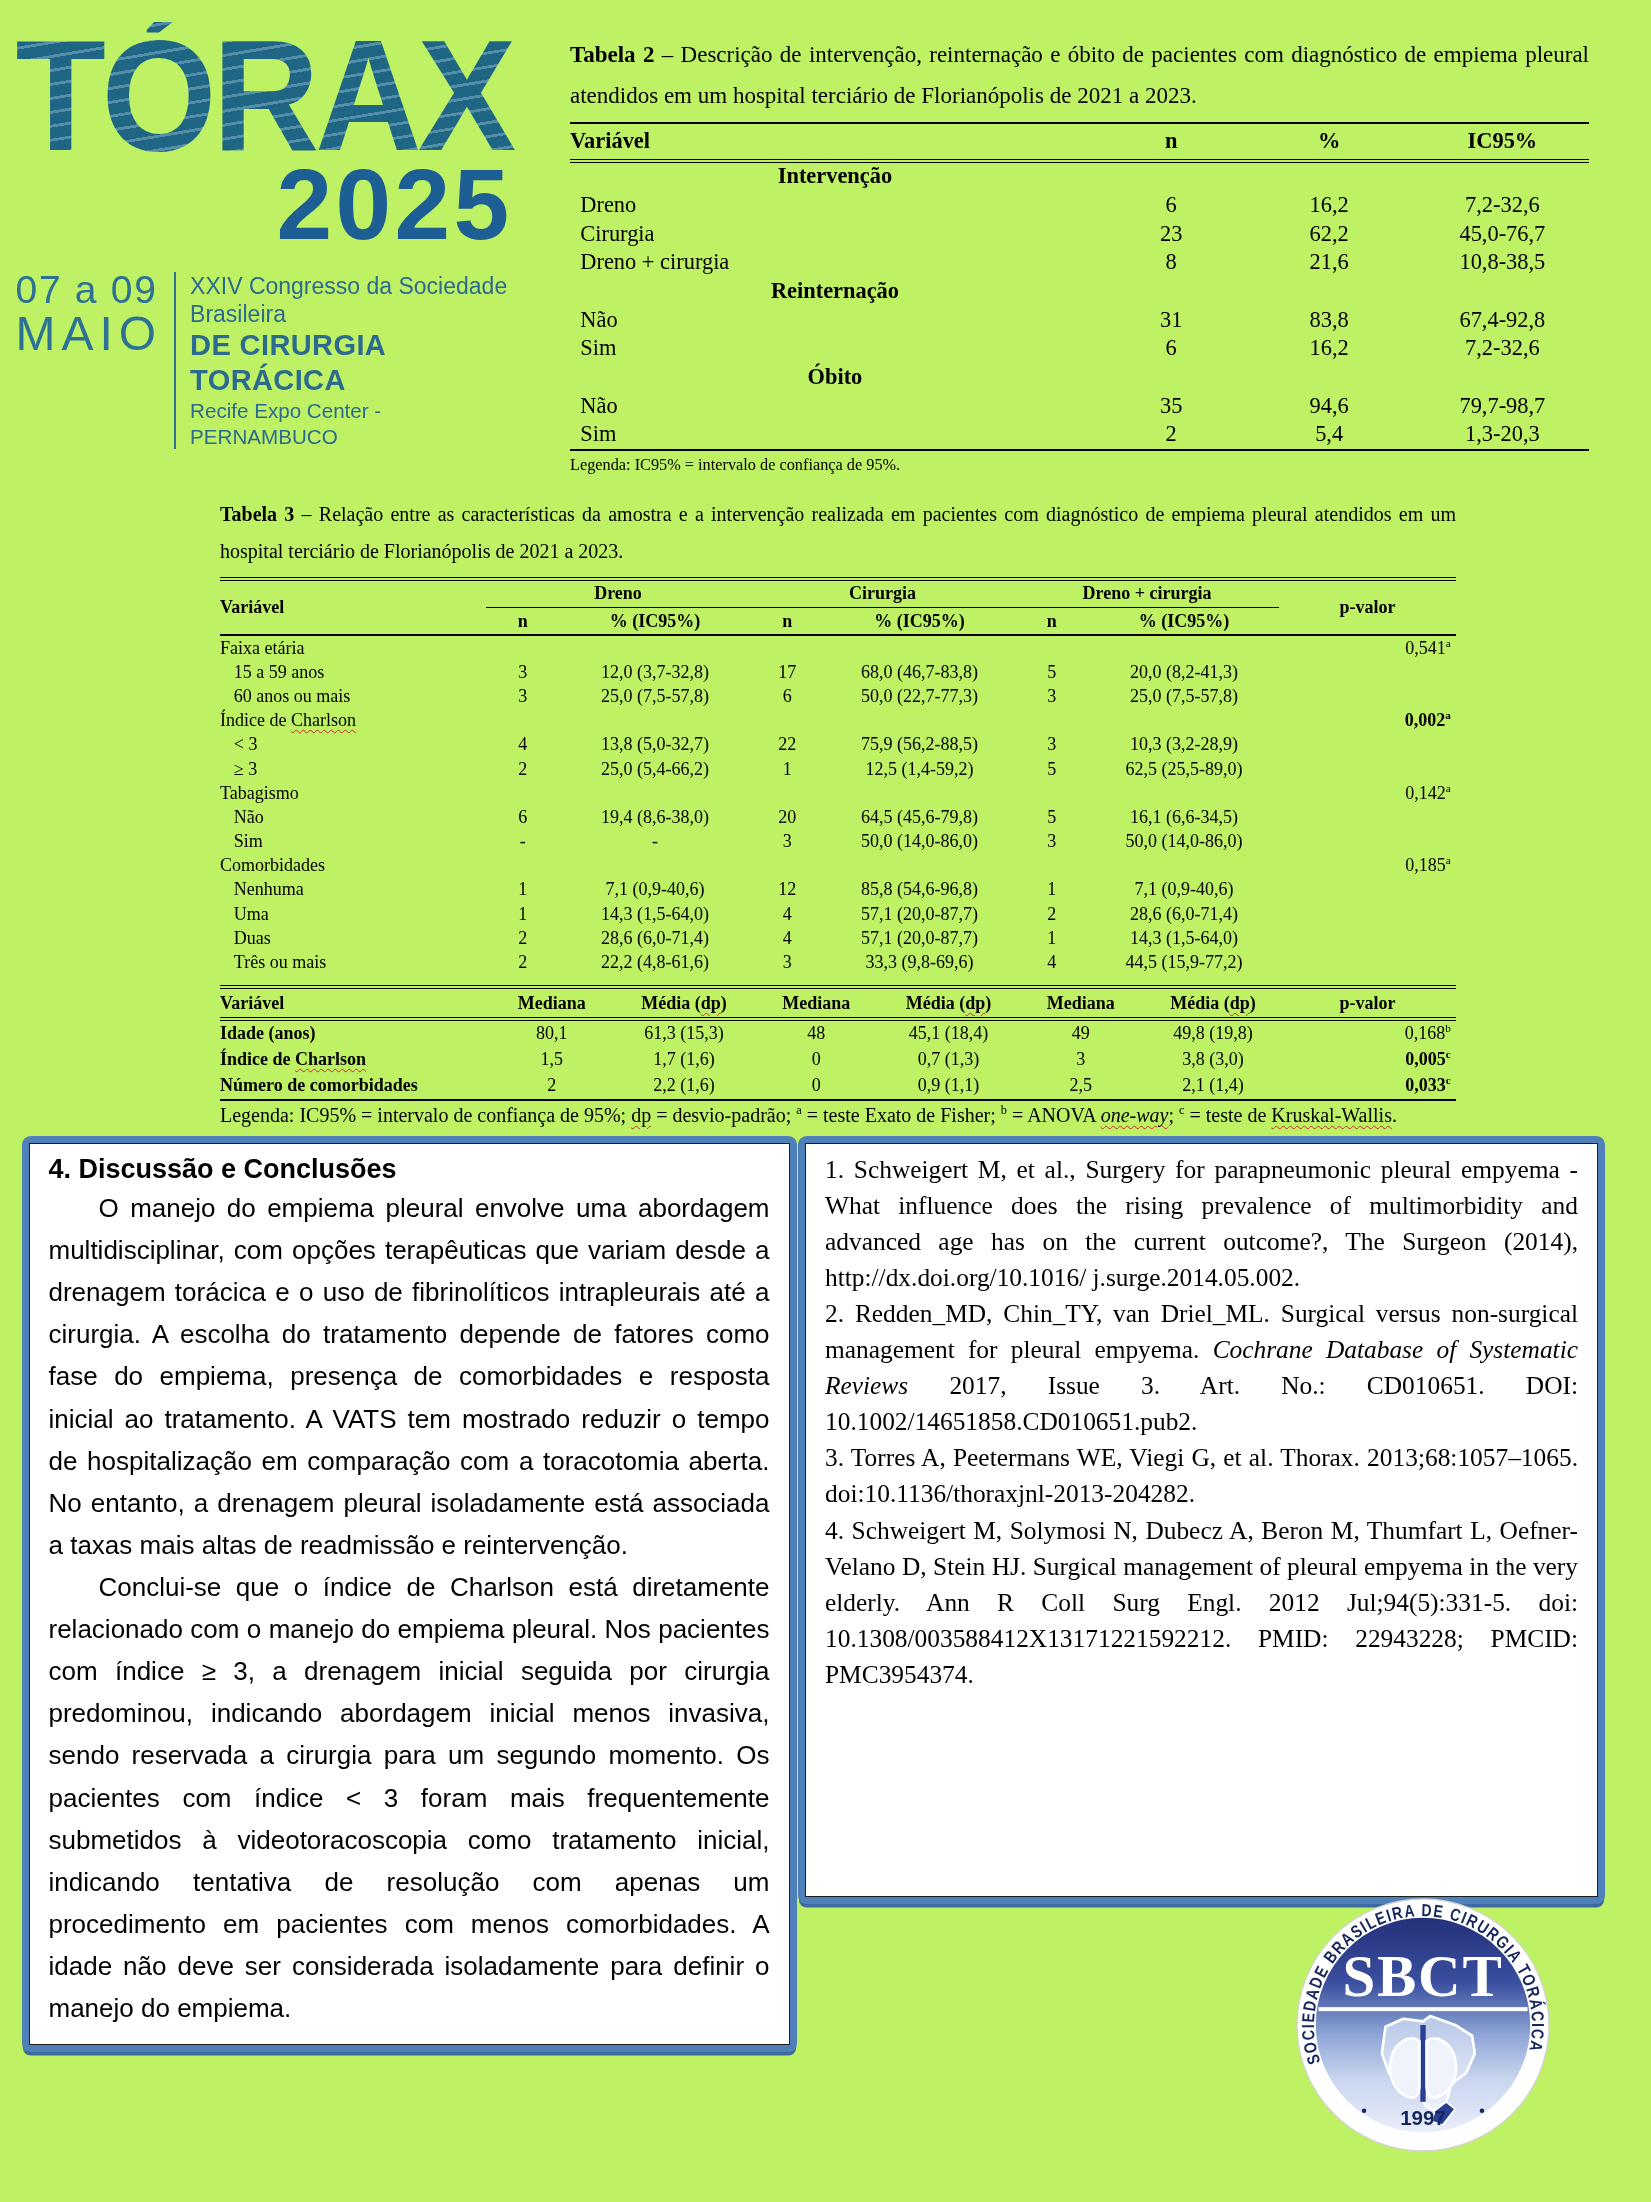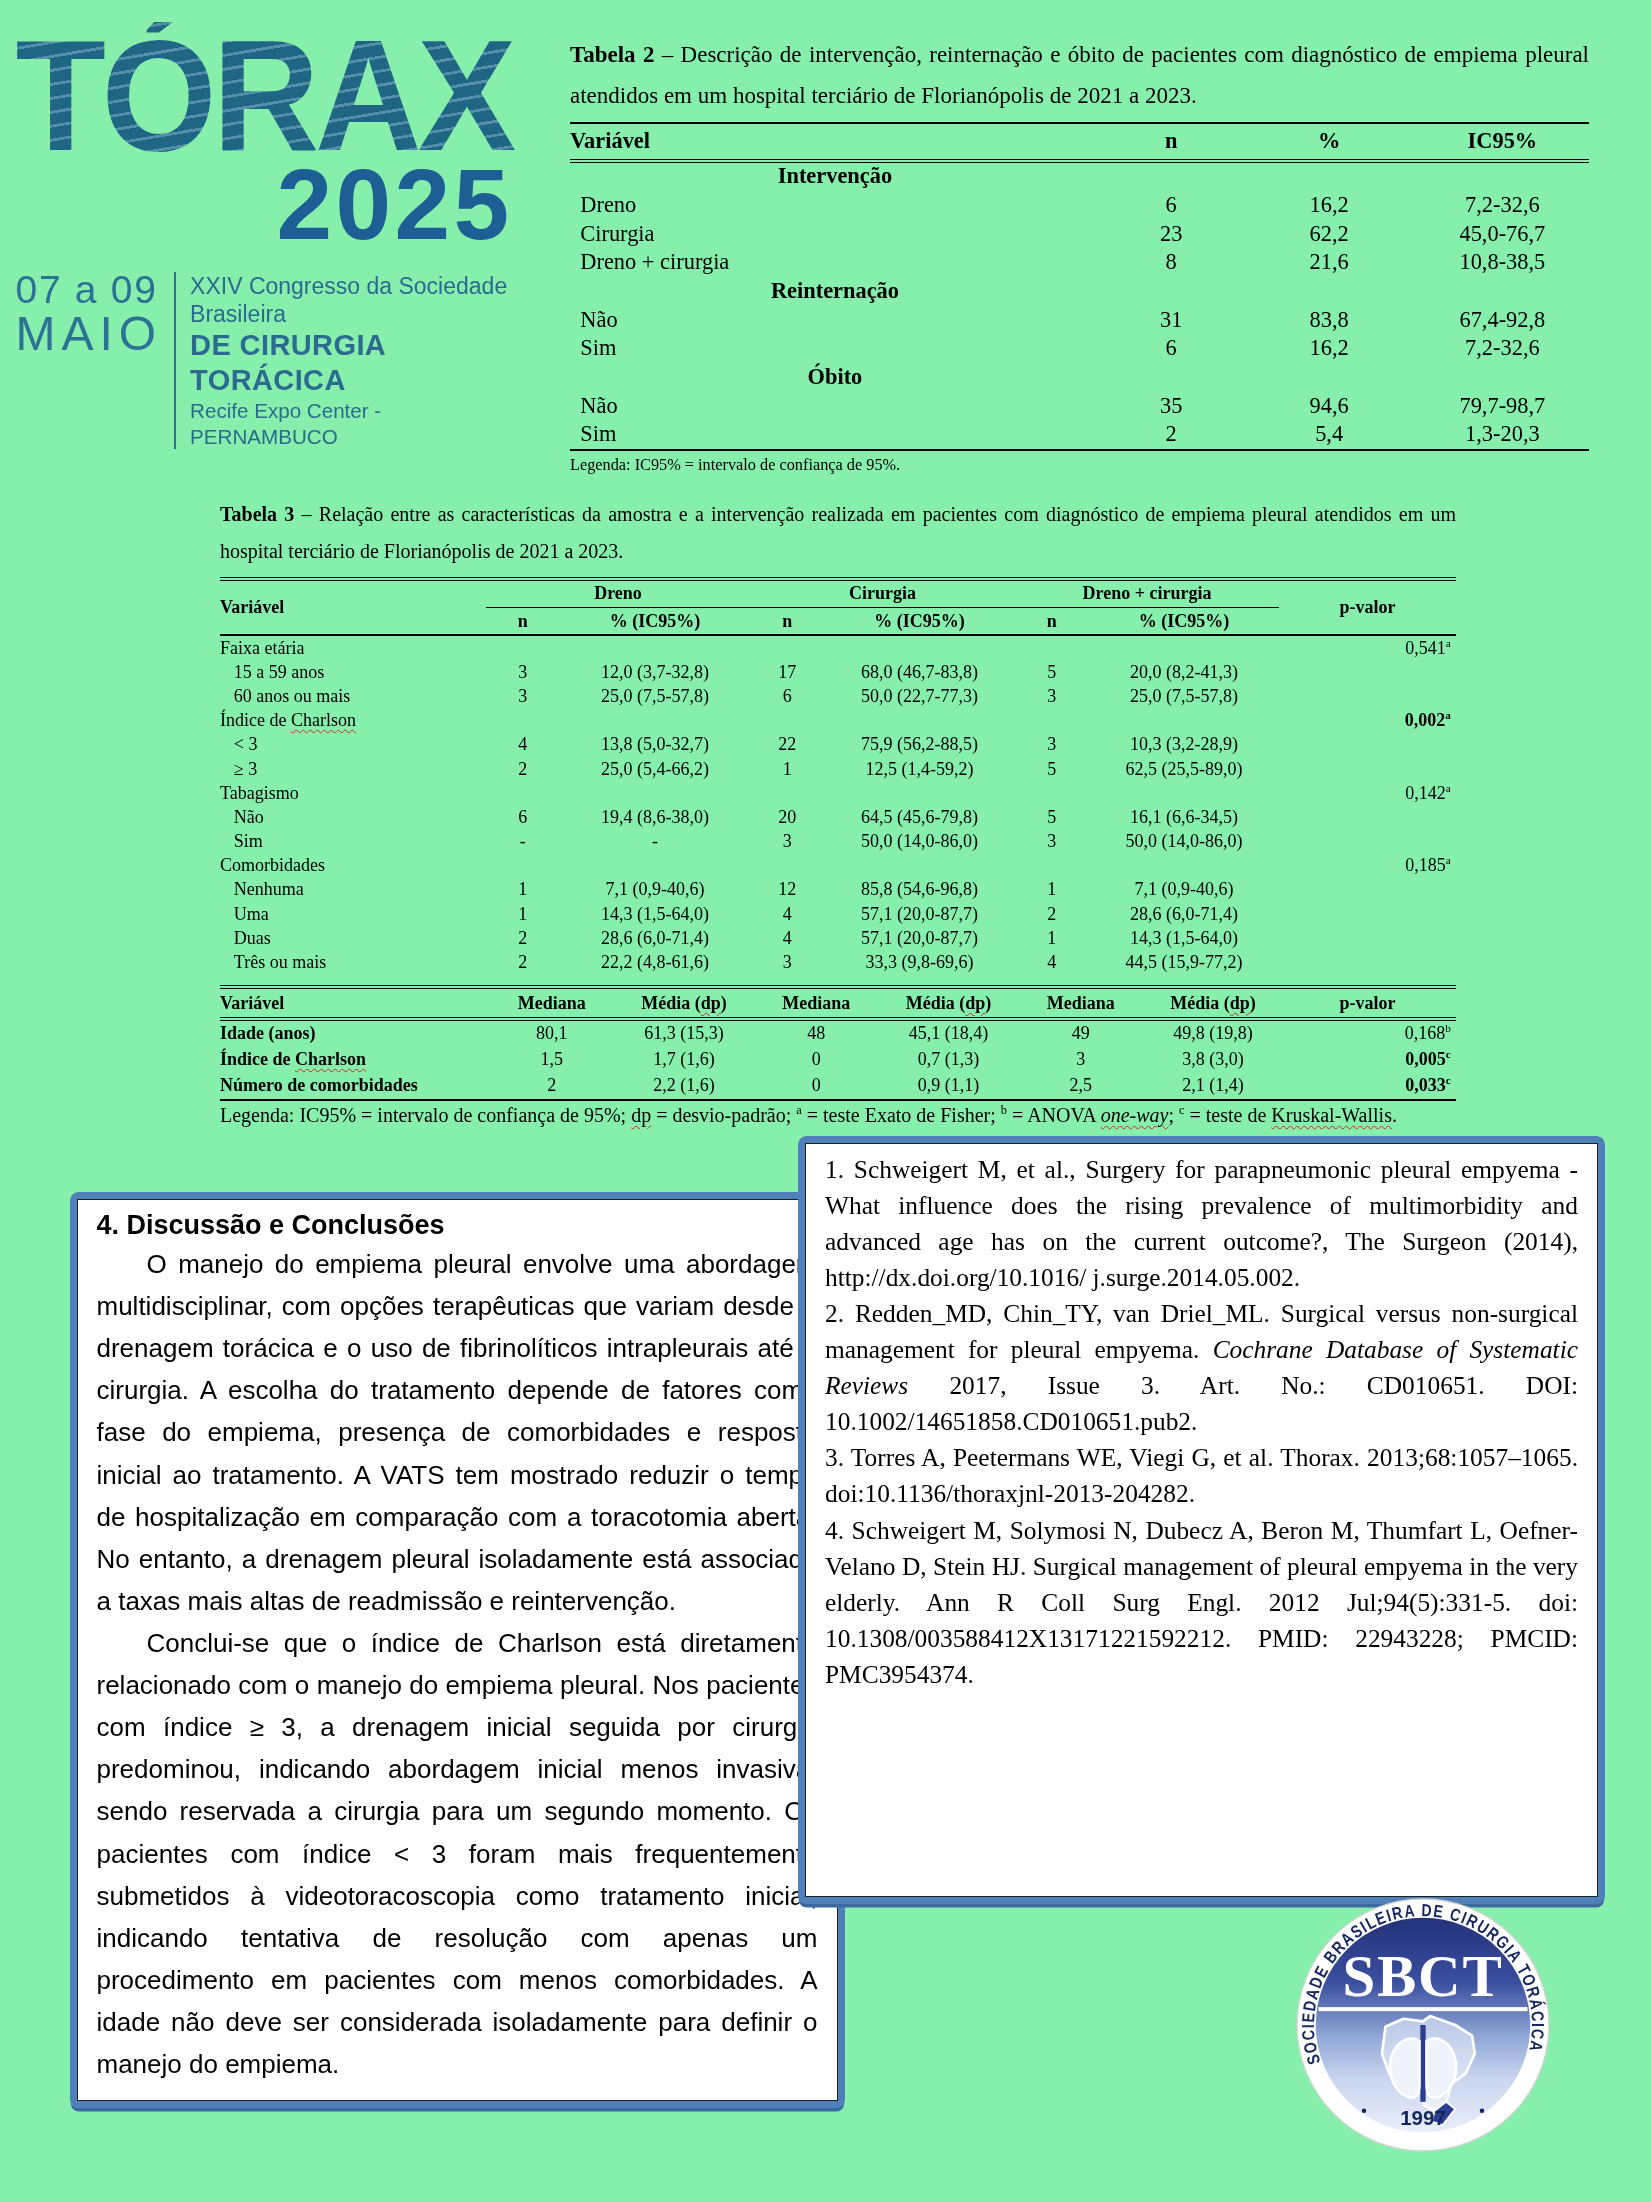--- a/index.html
+++ b/index.html
@@ -1,16 +1,16 @@
 <!DOCTYPE html>
 <html style="font-size:13.8px"><head>
 <meta charset="utf-8">
 <style>
   html,body{margin:0;padding:0;background:#ffffff;}
-  .page{position:relative;width:1652px;height:2203px;background:#86efac;overflow:hidden;
+  .page{position:relative;width:1652px;height:2203px;background:#bef264;overflow:hidden;
         font-family:"Liberation Serif",serif;color:#000;}
 
   
   .logo{position:absolute;left:15.5px;top:22.4px;width:516px;}
   .torax{font-family:"Liberation Sans",sans-serif;font-weight:900;font-size:148px;
          line-height:.95;letter-spacing:-4.3px;color:#1e6684;transform:scaleY(1.06);
          transform-origin:top left;white-space:nowrap;}
   @supports ((-webkit-background-clip:text) or (background-clip:text)){
     .torax{background:repeating-linear-gradient(171deg,#1e6684 0 10.3px,#548ea9 10.3px 13px);
            -webkit-background-clip:text;background-clip:text;color:transparent;}
@@ -73,21 +73,21 @@
   .t3s td.c{text-align:center;}
   .t3s td.lbl{font-weight:bold;}
   .t3s{border-bottom:2.6px solid #000;}
   .t3-legend{font-size:20px;margin-top:3.4px;}
 
   
   .pbox{position:absolute;border:7.7px solid #4f80ba;border-radius:8.6px;
         box-shadow:0 4.3px 0 -0.9px #3c6aa0;background:#fff;}
   .pbox .inner{width:100%;height:100%;box-sizing:border-box;border:1.7px solid #1f1f1f;
                padding:6.9px 19px 0 19px;overflow:hidden;}
-  .box4{left:21.5px;top:1192px;width:761px;height:902px;margin-left:48px;}
+  .box4{left:21.5px;top:1136px;width:761px;height:902px;}
   .box5{left:798px;top:1136px;width:793px;height:754px;}
   .bhead{font-family:"Liberation Sans",sans-serif;font-weight:bold;font-size:27px;margin:3.4px 0 1.7px 0;}
   .disc p{font-family:"Liberation Sans",sans-serif;font-size:26px;line-height:1.62;
           text-align:justify;margin:0;text-indent:50px;}
   .bib p{font-size:25.4px;line-height:1.42;text-align:justify;margin:0;}
 
   
   .sbct{position:absolute;left:1289px;top:1891px;width:268px;height:268px;}
 </style>
 </head>

